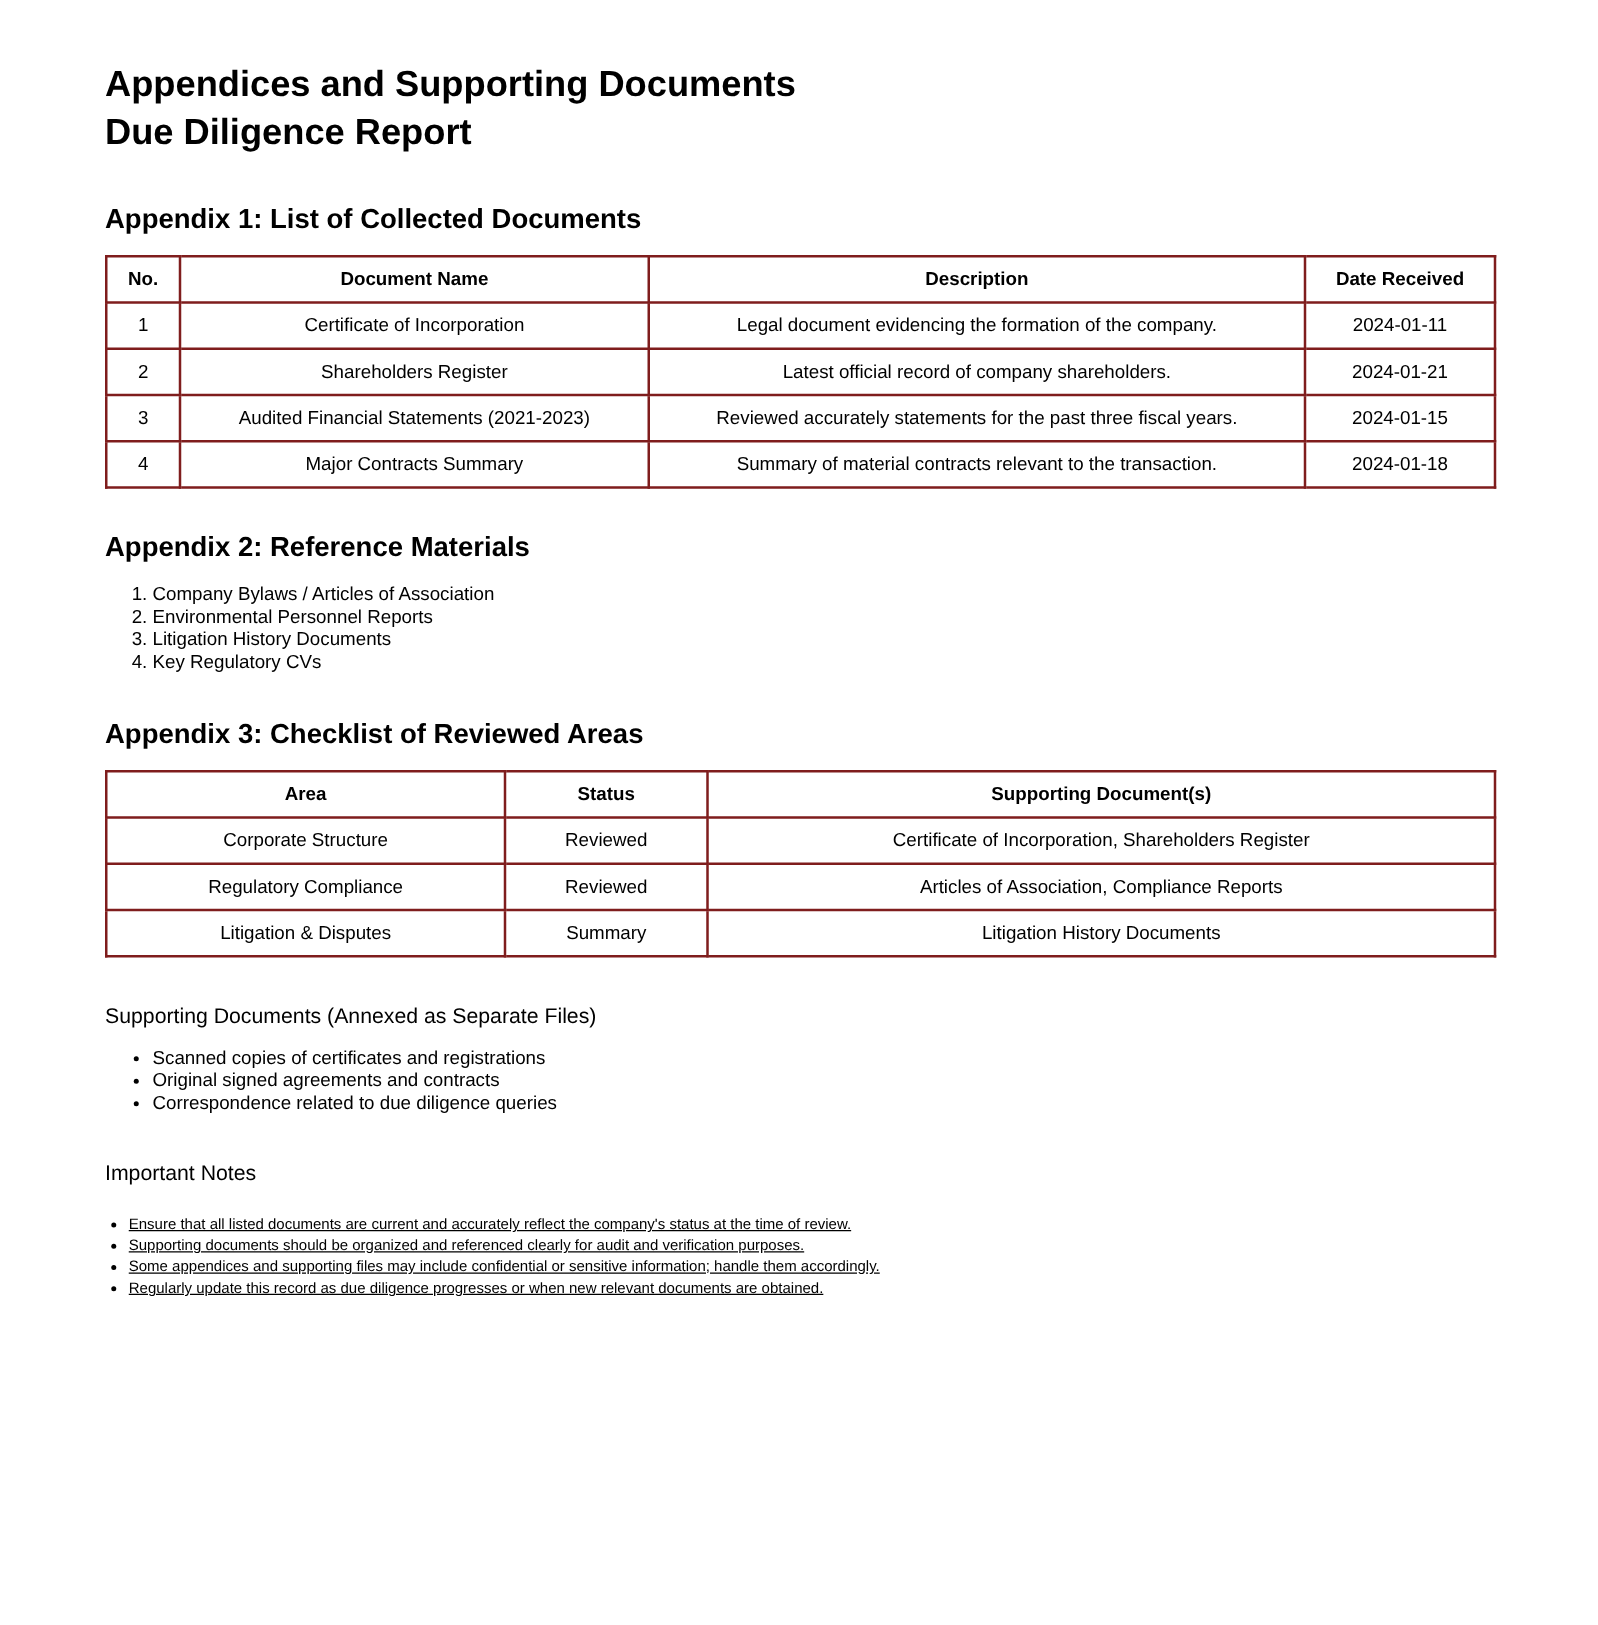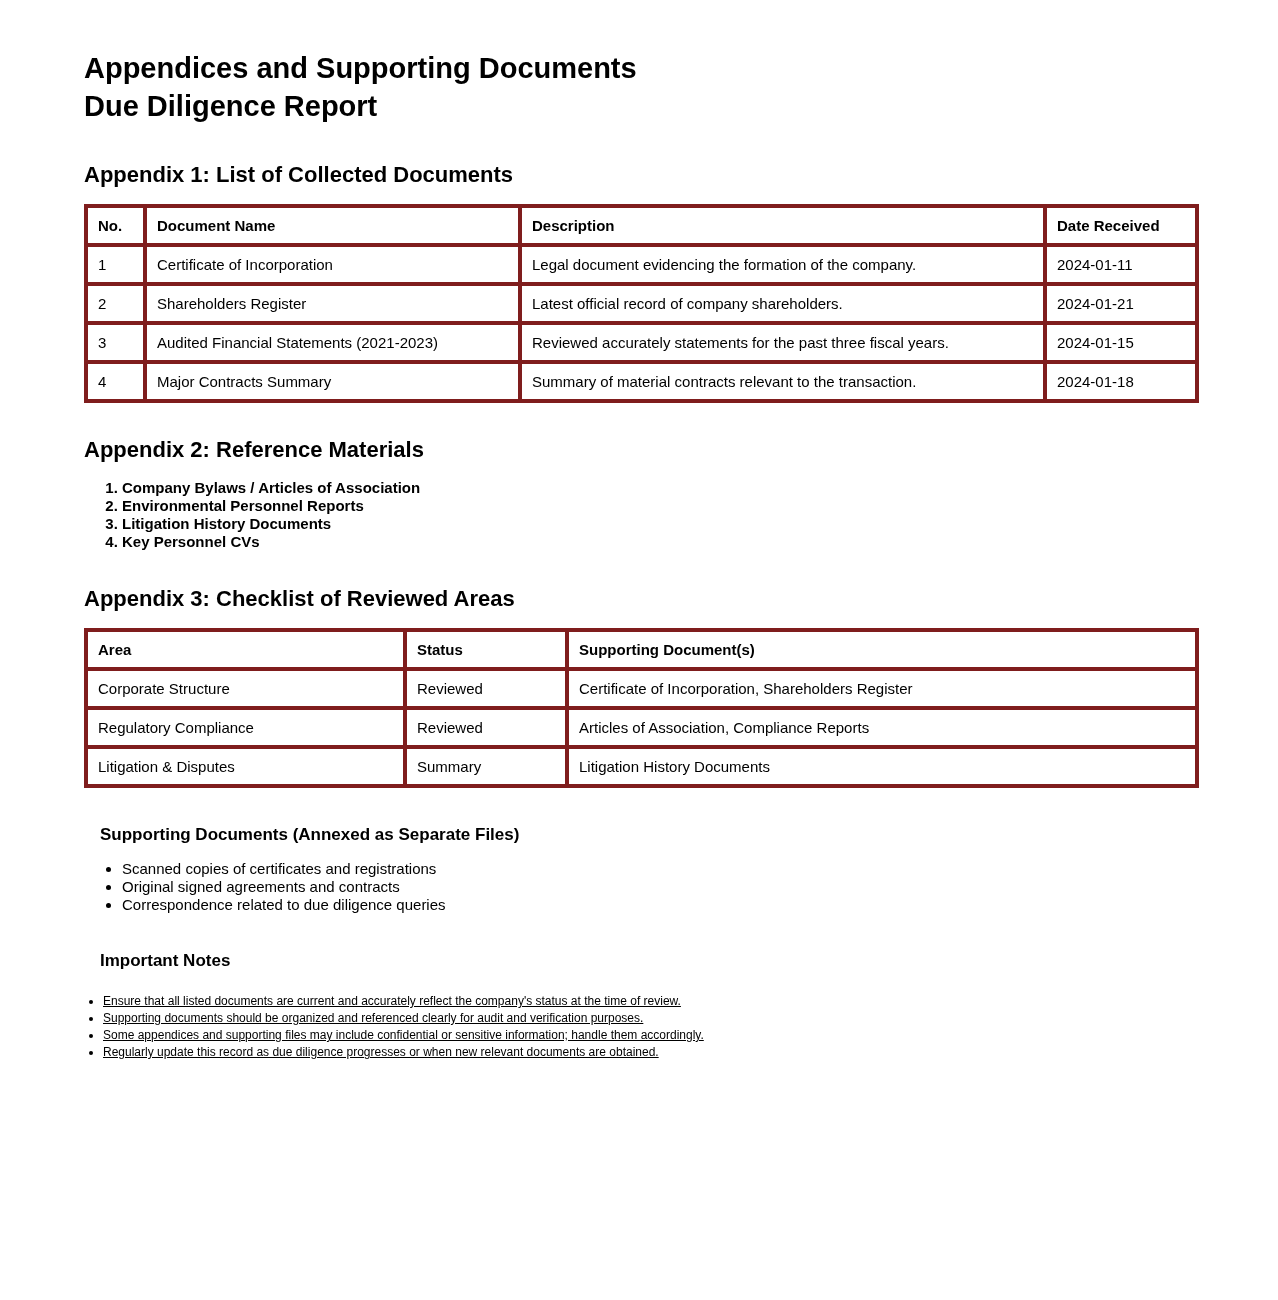--- a/index.html
+++ b/index.html
@@ -27,48 +27,47 @@
   h1.doc-title span { display: block; }
   h2.section-heading {
     font-size: 22px;
     line-height: 26px;
     font-weight: bold;
     margin: 17px 0 16px 0;
   }
   h3.sub-heading {
     font-size: 17px;
     line-height: 21px;
-    font-weight: bold;
-    margin: 36px 0 15px 16px;
+    font-weight: normal;
+    margin: 36px 0 15px 0;
   }
   table.doc-table {
     border-collapse: collapse;
     table-layout: fixed;
     width: 1111px;
     margin: 0 0 34px 0;
     font-size: 15px;
   }
   table.doc-table th,
   table.doc-table td {
-    border: 4px solid #7f1d1d;
+    border: 2px solid #7f1d1d;
     padding: 9px 10px;
     line-height: 17px;
-    text-align: left;
+    text-align: center;
     vertical-align: middle;
     font-weight: normal;
     overflow: hidden;
     white-space: nowrap;
   }
   table.doc-table th { font-weight: bold; }
   ol.ref-list {
     margin: 0 0 35px 0;
     padding: 0 0 0 38px;
     font-size: 15px;
     line-height: 18px;
-    font-weight: bold;
   }
   ul.std-list {
     margin: 0 0 33px 0;
     padding: 0 0 0 38px;
     font-size: 15px;
     line-height: 18px;
   }
   ul.notes-list {
     margin: 22px 0 0 0;
     padding: 0 0 0 19px;
@@ -133,21 +132,21 @@
       </tbody>
     </table>
   </section>
 
   <section>
     <h2 class="section-heading">Appendix 2: Reference Materials</h2>
     <ol class="ref-list">
       <li>Company Bylaws / Articles of Association</li>
       <li>Environmental Personnel Reports</li>
       <li>Litigation History Documents</li>
-      <li>Key Personnel CVs</li>
+      <li>Key Regulatory CVs</li>
     </ol>
   </section>
 
   <section>
     <h2 class="section-heading">Appendix 3: Checklist of Reviewed Areas</h2>
     <table class="doc-table">
       <colgroup>
         <col style="width:319px">
           <col style="width:162px">
           <col style="width:630px">

